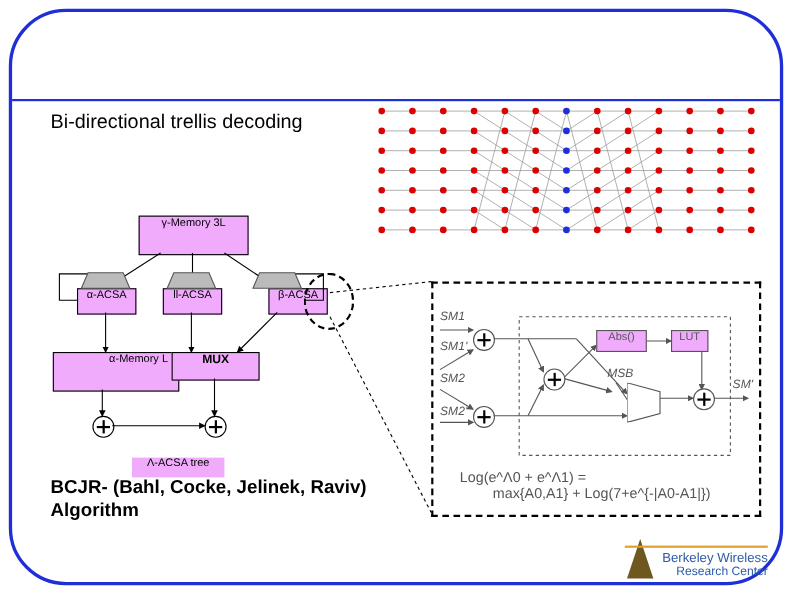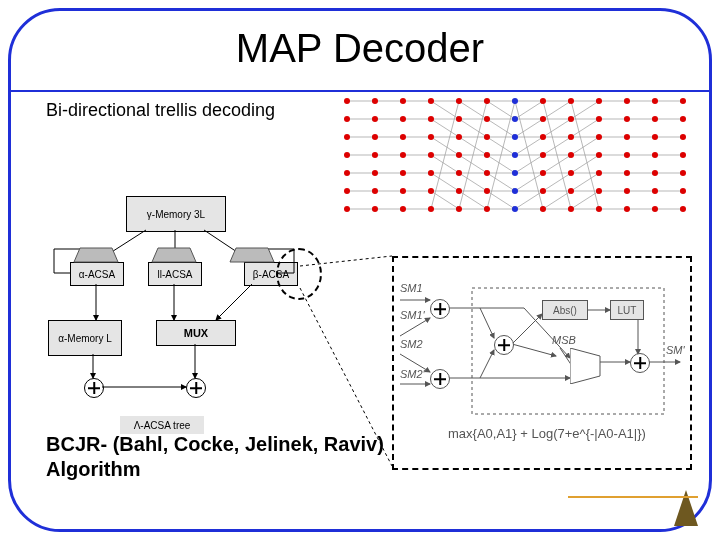--- a/index.html
+++ b/index.html
@@ -1,28 +1,28 @@
 <!DOCTYPE html>
 <html><head>
 <meta charset="utf-8">
 <style>
   html,body{margin:0;padding:0;width:720px;height:540px;background:#fff;font-family:Arial,Helvetica,sans-serif;}
   .slide{position:absolute;left:8px;top:8px;width:704px;height:524px;}
   .frame{position:absolute;inset:0;border:3px solid #1f2fd8;border-radius:52px;}
   .title-line{position:absolute;left:3px;right:3px;top:82px;height:2px;background:#1f2fd8;}
   .title{position:absolute;left:0;right:0;top:18px;text-align:center;font-size:40px;font-weight:400;color:#000;}
   .subtitle{position:absolute;left:38px;top:92px;font-size:18px;color:#000;}
-  .bcjr{position:absolute;left:38px;top:424px;font-size:20px;font-weight:700;color:#000;line-height:1.25;}
+  .bcjr{position:absolute;left:38px;top:424px;font-size:17px;font-weight:700;color:#000;line-height:1.25;}
   
   .trellis{position:absolute;left:336px;top:90px;width:352px;height:122px;}
   .dot{position:absolute;width:6px;height:6px;border-radius:50%;}
   .red{background:#d00;}
   .blue{background:#1f2fd8;}
   
-  .blk{position:absolute;border:1px solid #000;background:#e5e5e5;font-size:11px;text-align:center;display:flex;align-items:center;justify-content:center;}
+  .blk{position:absolute;border:1px solid #000;background:#f0abfc;font-size:11px;text-align:center;display:flex;align-items:flex-start;justify-content:center;}
   .circ{position:absolute;width:18px;height:18px;border:1.5px solid #000;border-radius:50%;background:#fff;}
   .circ::before,.circ::after{content:"";position:absolute;background:#000;}
   .circ::before{left:3px;right:3px;top:50%;height:1.5px;transform:translateY(-50%);}
   .circ::after{top:3px;bottom:3px;left:50%;width:1.5px;transform:translateX(-50%);}
   
   .panel{position:absolute;left:384px;top:248px;width:296px;height:210px;border:2px dashed #000;}
   .sm-lbl{position:absolute;font-size:11px;font-style:italic;color:#555;}
   .formula{position:absolute;left:410px;top:418px;font-size:13px;color:#555;}
   .callout{position:absolute;border:2px dashed #000;border-radius:50%;}
   
@@ -34,21 +34,20 @@
   .logo-bar{position:absolute;right:0;bottom:28px;width:130px;height:2px;background:#e0a030;}
   svg.lines{position:absolute;inset:0;pointer-events:none;}
   .mini{font-size:10px;}
 </style>
 </head>
 <body>
 
 <div class="slide">
   <div class="frame"></div>
   <div class="title-line"></div>
-  <div class="title">MAP Decoder</div>
   <div class="subtitle">Bi-directional trellis decoding</div>
 
   <div class="trellis" id="trellis">
     <svg class="lines" id="trellis-svg" width="352" height="122">
         <defs>
           <marker id="ahr" markerWidth="5" markerHeight="5" refX="4" refY="2.5" orient="auto">
             <path d="M0,0 L5,2.5 L0,5 z" fill="#888"></path>
           </marker>
         </defs>
         <line x1="3" y1="3" x2="31" y2="3" stroke="#999" stroke-width="0.7" marker-end="url(#ahr)"></line>
@@ -278,21 +277,21 @@
       </div>
     <div class="blk" style="left:62px;top:254px;width:52px;height:22px;">
         <span class="mini">α-ACSA</span>
       </div>
     <div class="blk" style="left:140px;top:254px;width:52px;height:22px;">
         <span class="mini">ll-ACSA</span>
       </div>
     <div class="blk" style="left:236px;top:254px;width:52px;height:22px;">
         <span class="mini">β-ACSA</span>
       </div>
-    <div class="blk" style="left:40px;top:312px;width:72px;height:34px;">
+    <div class="blk" style="left:40px;top:312px;width:72px;height:34px;padding-left:41px;">
         <span class="mini">α-Memory
 L</span>
       </div>
     <div class="blk" style="left:148px;top:312px;width:78px;height:24px;font-weight:700;">
         <span>MUX</span>
       </div>
     <div class="circ" style="left:76px;top:370px;"></div>
     <div class="circ" style="left:178px;top:370px;"></div>
     <div class="blk" style="left:112px;top:408px;width:84px;height:18px;border:none;">
         <span class="mini">Λ-ACSA tree</span>
@@ -383,25 +382,30 @@
       </svg>
     <div class="sm-lbl" style="left:6px;top:24px;">SM1</div>
     <div class="sm-lbl" style="left:6px;top:51px;">SM1'</div>
     <div class="sm-lbl" style="left:6px;top:80px;">SM2</div>
     <div class="sm-lbl" style="left:6px;top:110px;">SM2'</div>
     <div class="sm-lbl" style="left:158px;top:76px;text-align:right;">MSB</div>
     <div class="sm-lbl" style="left:272px;top:86px;">SM'</div>
   </div>
 
   <div class="formula">
+    <div>Log(e^Λ0 + e^Λ1) =</div>
     <div style="padding-left:30px">max{A0,A1} + Log(7+e^{-|A0-A1|})</div>
   </div>
 
   <div class="bcjr">
     <div>BCJR- (Bahl, Cocke, Jelinek, Raviv)</div>
     <div>Algorithm</div>
   </div>
 
   <div class="logo">
     <div class="logo-bar"></div>
     <span class="tower"></span>
+    <span class="logo-text">
+      <div class="l1">Berkeley Wireless</div>
+      <div class="l2">Research Center</div>
+    </span>
   </div>
 </div>
 
 </body></html>

